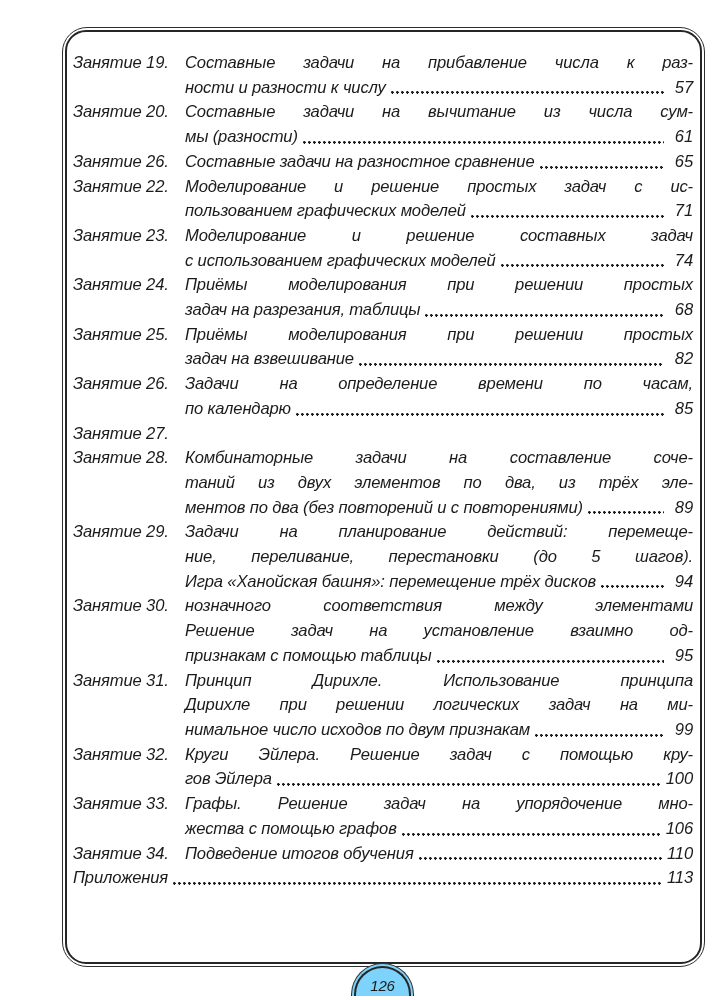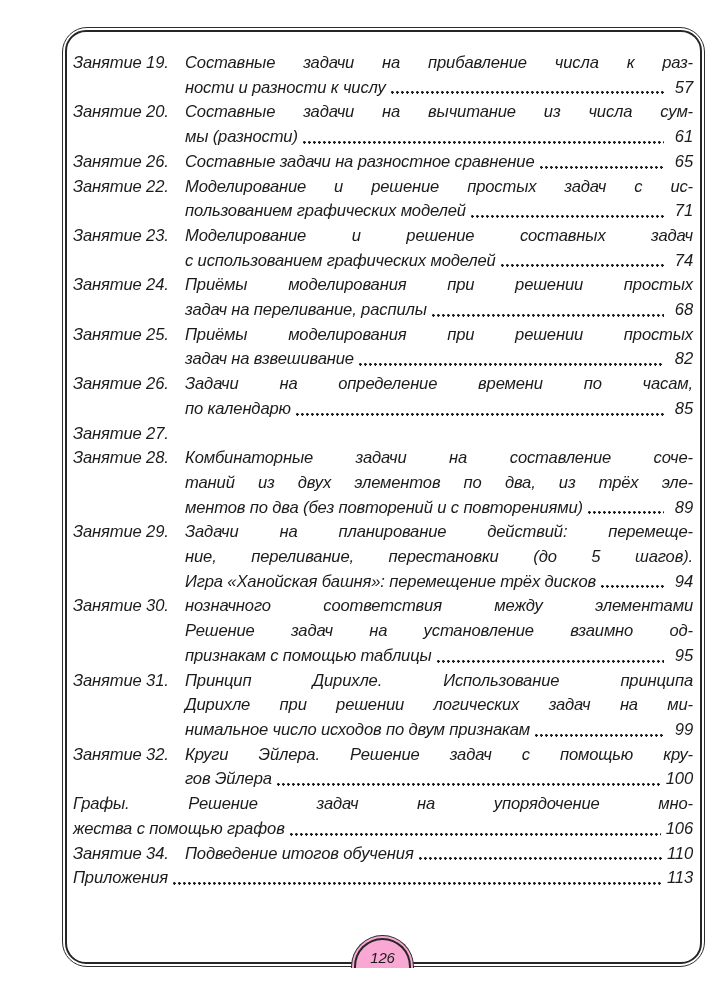--- a/index.html
+++ b/index.html
@@ -29,22 +29,22 @@
   .leader {
     flex:1; min-width:10px; align-self:stretch; margin:0 4px 0 5px;
     background-image:radial-gradient(circle at 1.4px 1.4px, #1b1b1b 1.12px, transparent 1.5px);
     background-size:5px 3px; background-repeat:repeat-x;
     background-position:left bottom 6px;
   }
   .pg { flex:none; min-width:24px; text-align:right; margin-left:1px; white-space:nowrap; }
   .appendix-row { margin-top:0; }
   
   .arch {
-    position:absolute; left:351px; top:935px; width:63px; height:33px;
-    box-sizing:border-box; background:#f9a8d4;
+    position:absolute; left:351px; top:963px; width:63px; height:33px;
+    box-sizing:border-box; background:#7dd3fc;
     border:1.4px solid #2e2e2e; border-bottom:none;
     border-radius:32px 32px 0 0; z-index:3;
   }
   .arch-inner {
     position:absolute; left:1.6px; right:1.6px; top:1.6px; bottom:0;
     border:2.2px solid #262626; border-bottom:none;
     border-radius:29px 29px 0 0;
   }
   .folio {
     position:absolute; left:0; right:0; bottom:2px; text-align:center;
@@ -119,21 +119,21 @@
               <span class="pg">74</span>
             </div>
           </div>
   </div>
 
   <div class="entry">
     <div class="entry-label">Занятие 24.</div>
     <div class="entry-body">
             <div class="line just">Приёмы моделирования при решении простых</div>
             <div class="lastline">
-              <span class="t">задач на переливание, распилы</span>
+              <span class="t">задач на разрезания, таблицы</span>
               <span class="leader"></span>
               <span class="pg">68</span>
             </div>
           </div>
   </div>
 
   <div class="entry">
     <div class="entry-label">Занятие 25.</div>
     <div class="entry-body">
             <div class="line just">Приёмы моделирования при решении простых</div>
@@ -219,20 +219,21 @@
             <div class="line just">Круги Эйлера. Решение задач с помощью кру-</div>
             <div class="lastline">
               <span class="t">гов Эйлера</span>
               <span class="leader"></span>
               <span class="pg">100</span>
             </div>
           </div>
   </div>
 
   <div class="entry">
+    <div class="entry-label">Занятие 33.</div>
     <div class="entry-body">
             <div class="line just">Графы. Решение задач на упорядочение мно-</div>
             <div class="lastline">
               <span class="t">жества с помощью графов</span>
               <span class="leader"></span>
               <span class="pg">106</span>
             </div>
           </div>
   </div>
 

